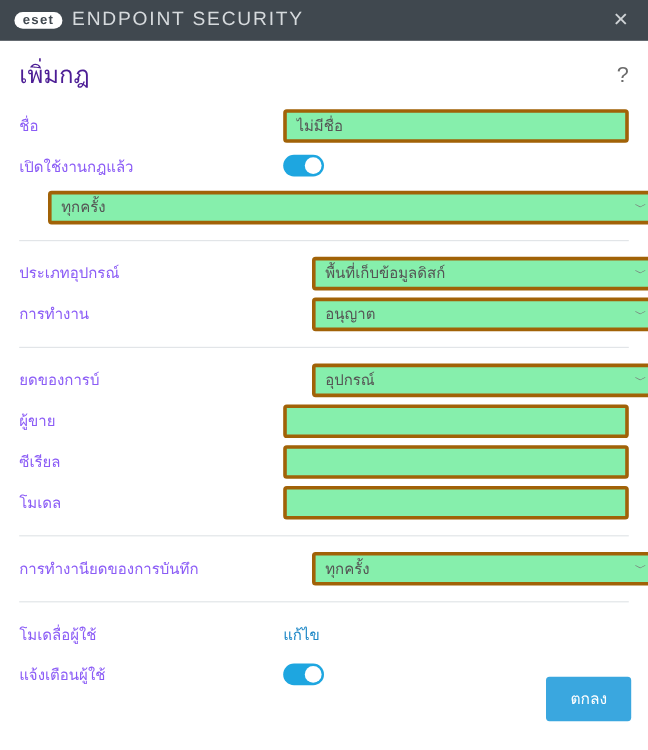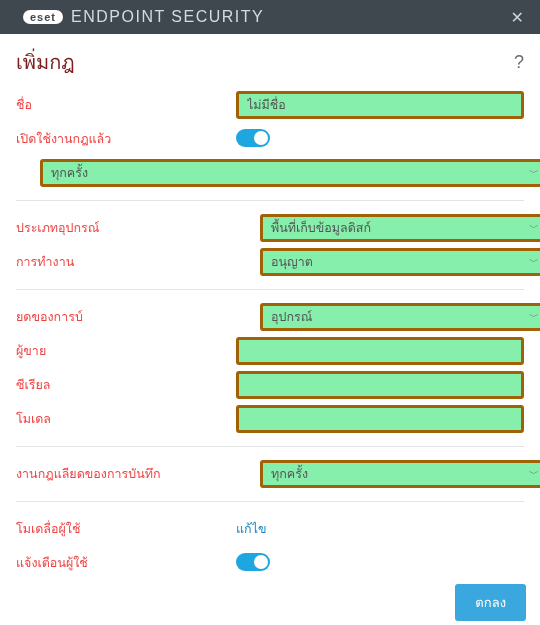--- a/index.html
+++ b/index.html
@@ -24,21 +24,20 @@
     display: inline-flex;
     align-items: center;
     background: #fff;
     color: #40484f;
     font-weight: 700;
     font-size: 11px;
     letter-spacing: 1px;
     border-radius: 10px;
     padding: 1px 7px;
     margin-right: 8px;
-    margin-left: 11px;
   }
   .titlebar-title {
     font-size: 16px;
     letter-spacing: 1.5px;
     color: #d6dadd;
     font-weight: 300;
   }
   .titlebar-close {
     margin-left: auto;
     font-size: 16px;
@@ -50,38 +49,38 @@
     padding: 12px 16px 8px 16px;
   }
   .header-row {
     display: flex;
     align-items: center;
     margin-bottom: 12px;
   }
   .page-title {
     font-size: 20px;
     font-weight: 400;
-    color: #7f1d1d;
+    color: #4c1d95;
   }
   .help-icon {
     margin-left: auto;
     font-size: 18px;
     color: #6b6b6b;
     cursor: pointer;
   }
   .row {
     display: flex;
     align-items: center;
     min-height: 30px;
     margin-bottom: 4px;
   }
   .row .label {
     width: 220px;
     flex: 0 0 220px;
-    color: #ef4444;
+    color: #8b5cf6;
     font-size: 12.5px;
   }
   .row .control {
     flex: 1;
   }
   input.text-input, .select {
     width: 100%;
     height: 28px;
     border: 3px solid #a16207;
     border-radius: 3px;
@@ -128,21 +127,21 @@
     border-top: 1px solid #e2e5e8;
     margin: 12px 0;
   }
   .link {
     color: #1e88c7;
     cursor: pointer;
     font-size: 12.5px;
   }
   .footer {
     position: absolute;
-    bottom: 4px;
+    bottom: 24px;
     right: 14px;
     border-radius: 17px;
   }
   .btn-primary {
     background: #3aa7df;
     color: #fff;
     border: none;
     border-radius: 3px;
     padding: 8px 20px;
     font-size: 13px;
@@ -239,21 +238,21 @@
   <div class="row">
     <div class="label">โมเดล</div>
     <div class="control">
       <input class="text-input" style="">
     </div>
   </div>
 
   <hr class="sep">
 
   <div class="row">
-    <div class="label">งานกฎแลียดของการบันทึก</div>
+    <div class="label">การทำงานียดของการบันทึก</div>
     <div class="control">
       <div class="select">
         <span>ทุกครั้ง</span>
         <span class="chev">﹀</span>
       </div>
     </div>
   </div>
 
   <hr class="sep">
 

